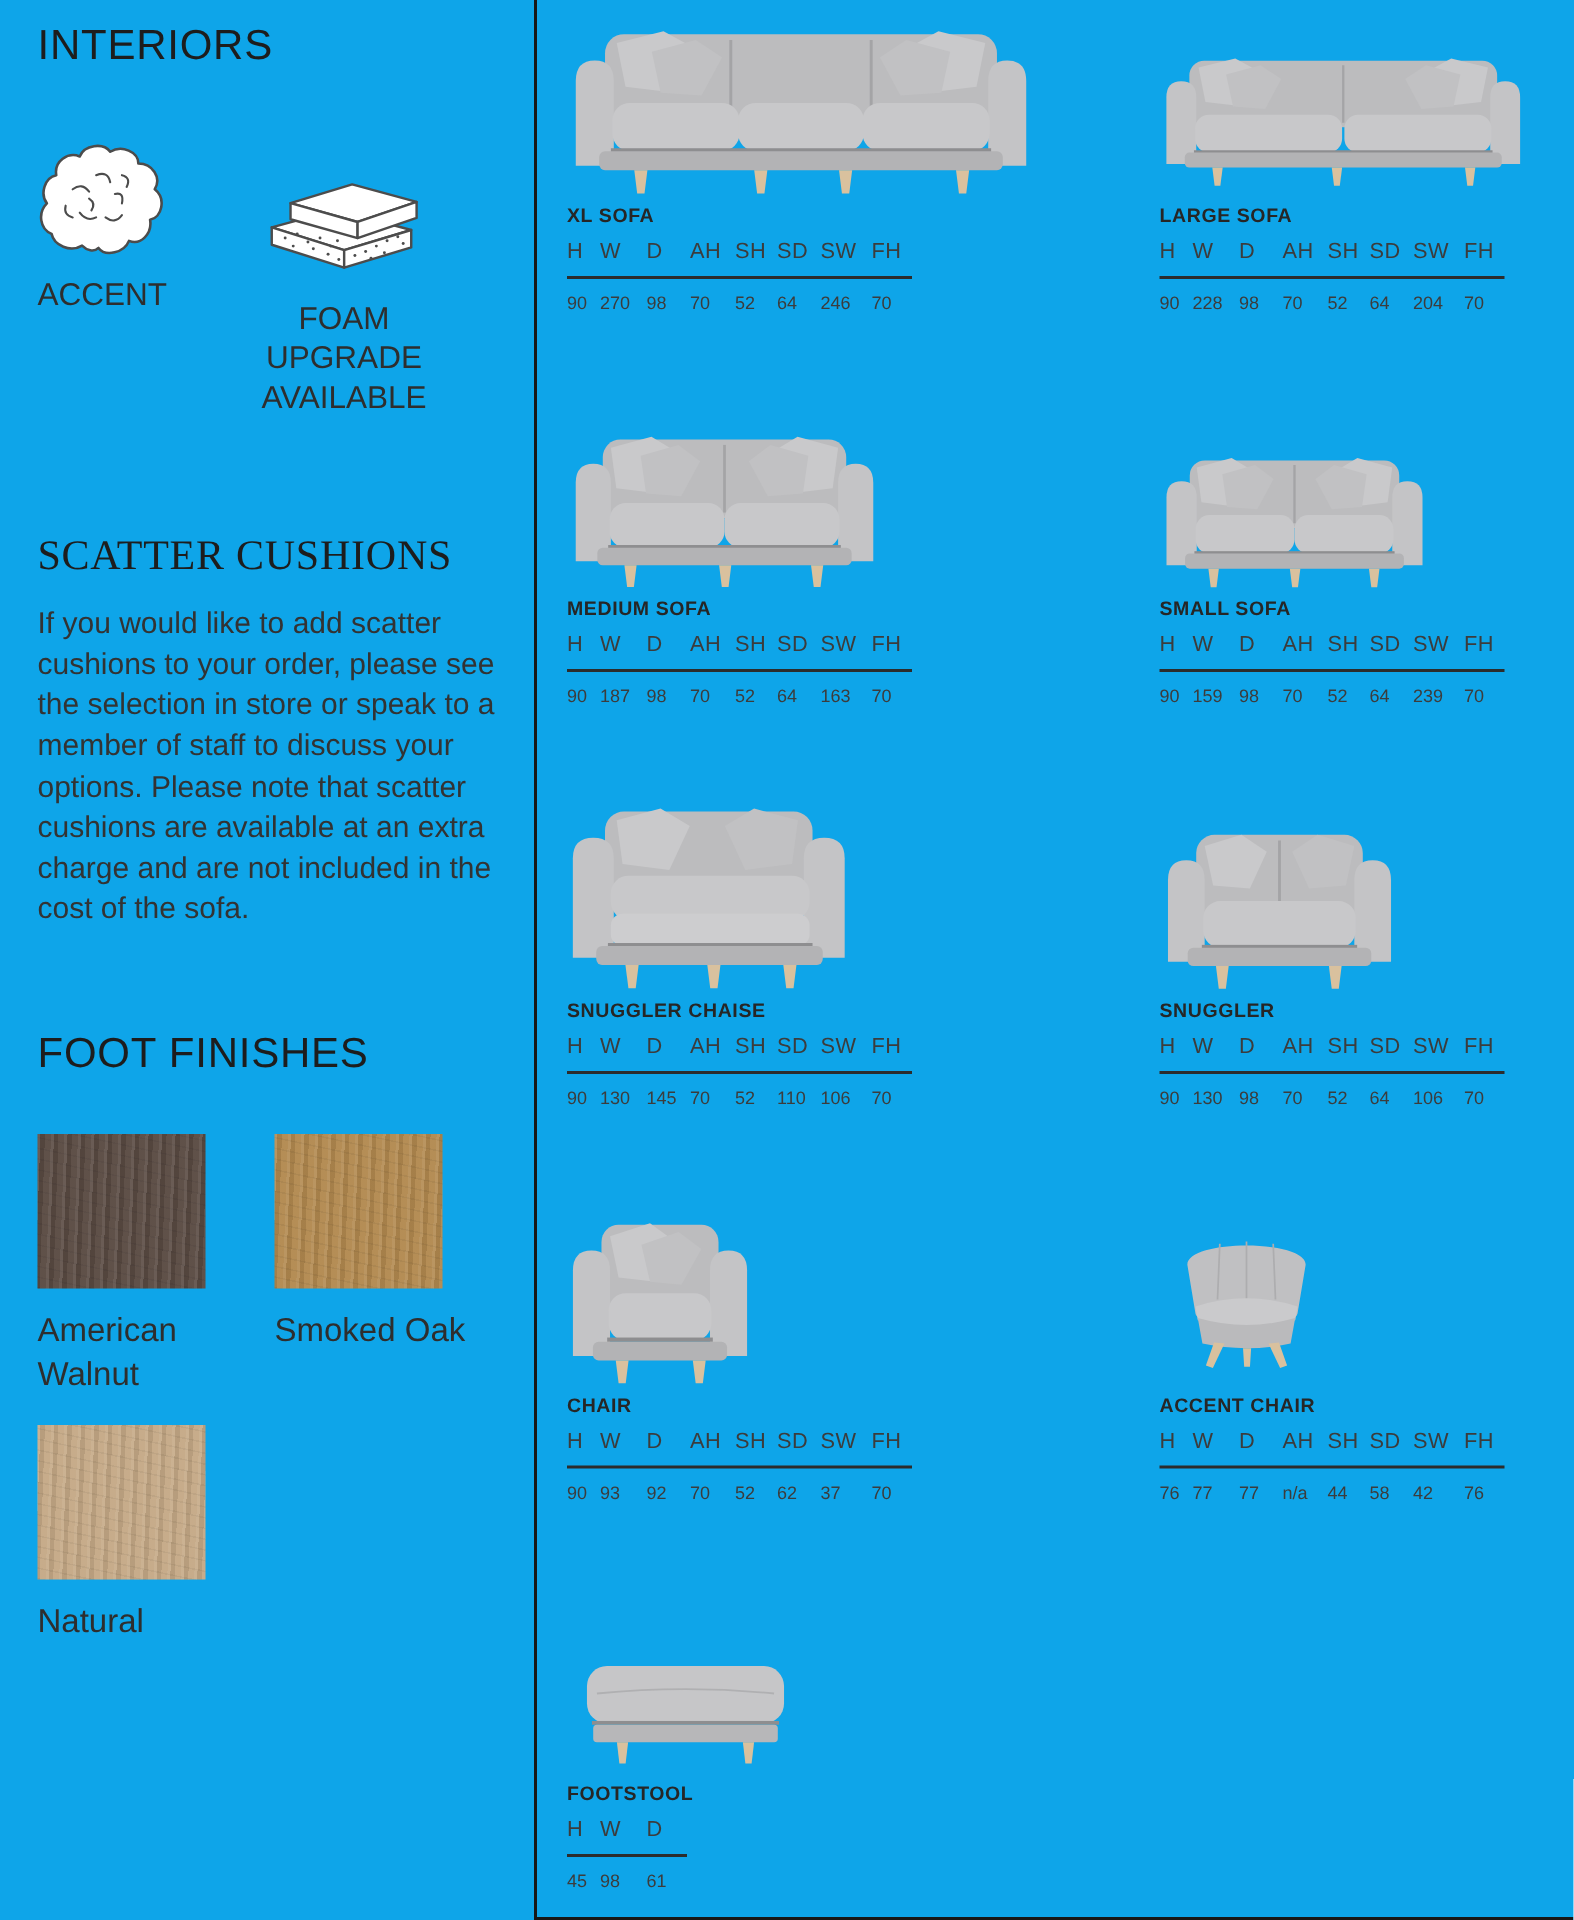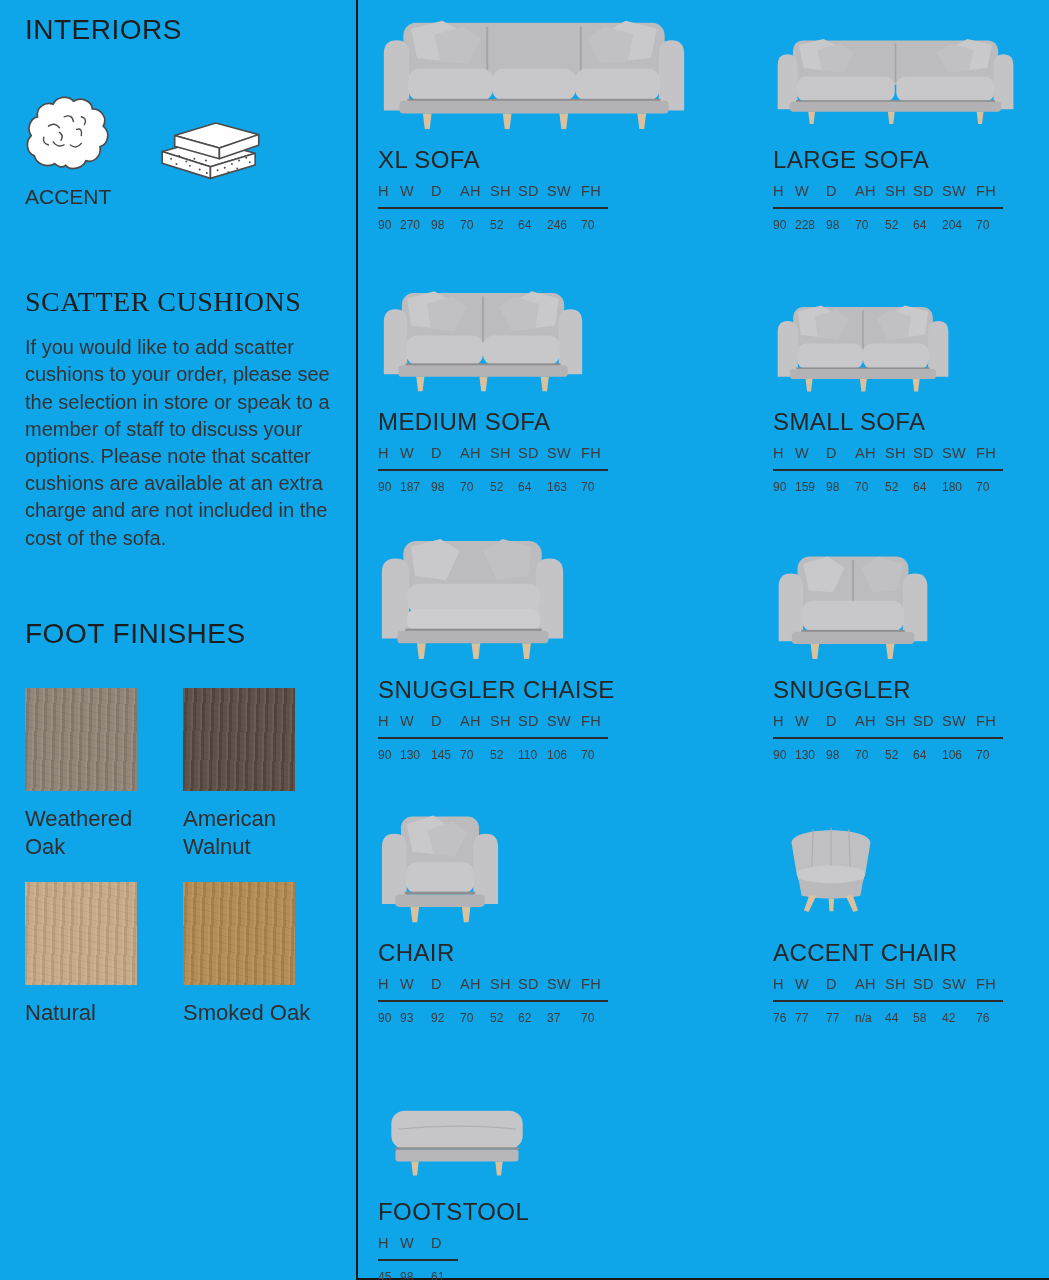--- a/index.html
+++ b/index.html
@@ -26,21 +26,21 @@
       repeating-linear-gradient(12deg, rgba(0,0,0,0.05) 0 1px, transparent 1px 7px); }
   .swatch-label { font-size:22px; color:#2e2e2e; margin-top:14px; line-height:1.3; }
 
   
   .vdivider { position:absolute; left:356px; top:0; width:2px; height:1280px; background:#171717; }
   .bottom-line { position:absolute; left:358px; right:0; bottom:0; height:2px; background:#171717; }
 
   
   .card { position:absolute; width:312px; }
   .pimg { height:126px; display:flex; align-items:flex-end; }
-  .pname { font-size:24px; font-weight:400; letter-spacing:0.4px; color:#262626; margin-top:14px; }
+  .pname { font-size:13px; font-weight:700; letter-spacing:0.4px; color:#262626; margin-top:4px; }
   .dims { display:flex; margin-top:9px; }
   .dims .cell { flex:0 0 auto; }
   .dims .cell:nth-child(1){ width:22px; }
   .dims .cell:nth-child(2){ width:31px; }
   .dims .cell:nth-child(3){ width:29px; }
   .dims .cell:nth-child(4){ width:30px; }
   .dims .cell:nth-child(5){ width:28px; }
   .dims .cell:nth-child(6){ width:29px; }
   .dims .cell:nth-child(7){ width:34px; }
   .dims .cell:nth-child(8){ width:26px; }
@@ -94,44 +94,41 @@
                 <circle cx="92" cy="56" r="1.1"></circle>
               <circle cx="100" cy="52" r="1.1"></circle>
                 <circle cx="108" cy="49" r="1.1"></circle>
                 <circle cx="98" cy="61" r="1.1"></circle>
               <circle cx="88" cy="65" r="1.1"></circle>
                 <circle cx="76" cy="63" r="1.1"></circle>
                 <circle cx="112" cy="54" r="1.1"></circle>
             </g>
           </svg>
         </span>
+        <div class="icon-label">FOAM UPGRADE AVAILABLE</div>
       </div>
     </div>
 
     <h2 class="h-main h-scatter">SCATTER CUSHIONS</h2>
     <p class="scatter-body">If you would like to add scatter cushions to your order, please see the selection in store or speak to a member of staff to discuss your options. Please note that scatter cushions are available at an extra charge and are not included in the cost of the sofa.</p>
 
     <h2 class="h-main h-foot">FOOT FINISHES</h2>
 
     <div class="swatch-grid">
-      <div class="swatch-item">
-        <div class="swatch" style="background-color: rgb(141, 129, 115);"></div>
-        <div class="swatch-label">Weathered Oak</div>
-      </div>
       <div class="swatch-item">
         <div class="swatch" style="background-color: rgb(89, 74, 66);"></div>
         <div class="swatch-label">American Walnut</div>
       </div>
       <div class="swatch-item">
+        <div class="swatch" style="background-color: rgb(178, 137, 79);"></div>
+        <div class="swatch-label">Smoked Oak</div>
+      </div>
+      <div class="swatch-item">
         <div class="swatch" style="background-color: rgb(197, 169, 134);"></div>
         <div class="swatch-label">Natural</div>
-      </div>
-      <div class="swatch-item">
-        <div class="swatch" style="background-color: rgb(178, 137, 79);"></div>
-        <div class="swatch-label">Smoked Oak</div>
       </div>
     </div>
   </aside>
 
   <div class="vdivider"></div>
   <div class="bottom-line"></div>
 
   <section class="card" style="left:378px; top:6px;">
     <div class="pimg">
       <svg width="312" height="119" viewBox="0 0 320 122">
@@ -306,21 +303,21 @@
         <span class="cell">FH</span>
       </div>
     <div class="rule"></div>
     <div class="dims dims-v">
         <span class="cell">90</span>
         <span class="cell">159</span>
         <span class="cell">98</span>
         <span class="cell">70</span>
         <span class="cell">52</span>
         <span class="cell">64</span>
-        <span class="cell">180</span>
+        <span class="cell">239</span>
         <span class="cell">70</span>
       </div>
   </section>
 
   <section class="card" style="left:378px; top:530px;">
     <div class="pimg" style="height:132px;">
       <svg width="190" height="129" viewBox="0 0 195 132">
         <rect x="26" y="8" width="142" height="56" rx="13" fill="#bcbcbe"></rect>
         <path d="M34 14 L64 6 84 18 70 48 38 44 Z" fill="#c9c9cb"></path>
         <path d="M158 14 L128 6 108 18 122 48 154 44 Z" fill="#c1c1c3"></path>

